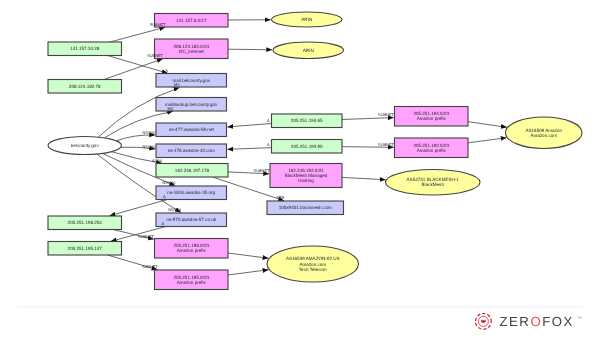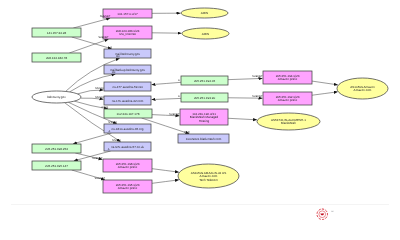--- a/index.html
+++ b/index.html
@@ -198,15 +198,16 @@
         <text class="edge-label" font-size="2.6" fill="#1a1a1a" text-anchor="end" x="105.15" y="178.93">SUBNET</text>
       </g>
     </svg>
   <div id="divider"></div>
   <div id="brand">
     <svg width="12.5" height="12.5" viewBox="0 0 50 50">
       <circle cx="25" cy="25" r="21" fill="none" stroke="#d41320" stroke-width="3.1" stroke-dasharray="9.0 5.2" stroke-linecap="butt" transform="rotate(-12 25 25)"></circle>
       <circle cx="25" cy="25" r="13.4" fill="#fff" stroke="#d41320" stroke-width="1.9"></circle>
       <path d="M18.9 18.6 L21.6 23.0 L25 21.2 L28.4 23.0 L31.1 18.6 L31.1 25.6 Q25 32.6 18.9 25.6 Z" fill="#c21020"></path>
     </svg>
+    <div id="brand-text"><span>ZER</span><span class="hl">O</span><span>FOX</span></div>
     <div id="brand-tm">™</div>
   </div>
 </div>
 
 </body></html>

